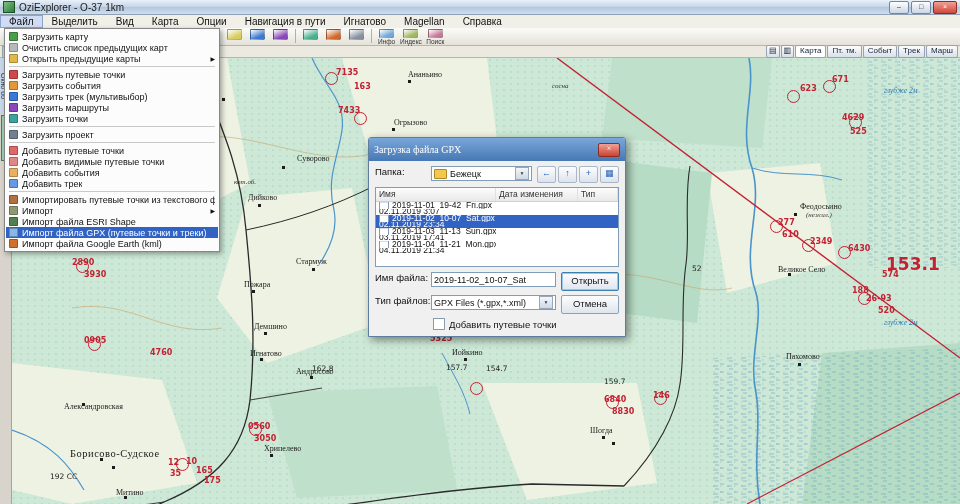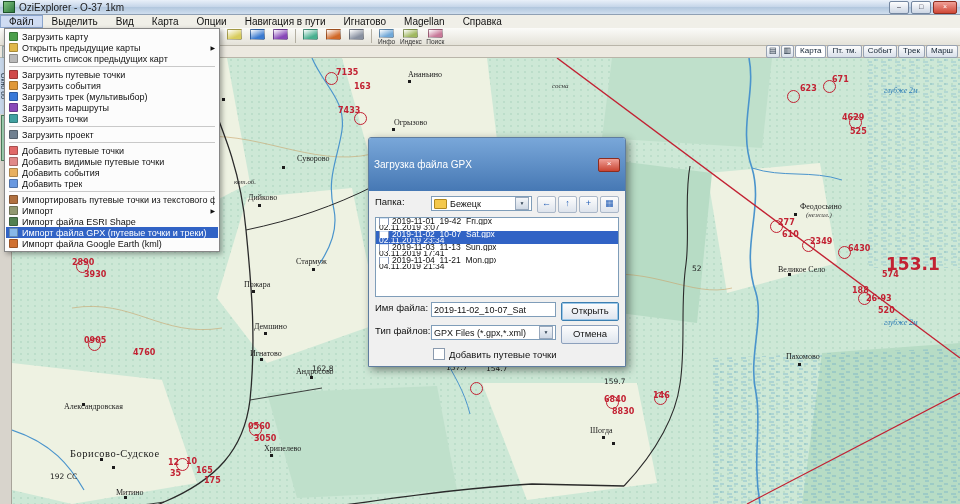--- a/index.html
+++ b/index.html
@@ -65,21 +65,21 @@
   .fm-item{display:flex;align-items:center;height:11px;padding:0 3px;gap:4px;color:#111;}
   .fm-item.sel{background:#3163c5;color:#fff;}
   .fm-ic{width:9px;height:9px;flex:none;border-radius:1px;border:1px solid rgba(0,0,0,.25);box-sizing:border-box;}
   .fm-label{white-space:nowrap;overflow:hidden;}
   .fm-arrow{margin-left:auto;font-size:6px;}
   .fm-sep{height:1px;background:#c9c9c9;margin:2px 3px;}
   
   .dialog{position:absolute;left:368px;top:137px;width:256px;z-index:50;background:#f0f0f0;
     border:1px solid #5f7d9f;box-shadow:3px 3px 9px rgba(0,0,0,.45);border-radius:3px 3px 0 0;}
   .dlg-title{height:23px;background:linear-gradient(#79a7d9,#4678b4);color:#fff;display:flex;
-    align-items:center;padding:15px 5px;font-size:10px;border-radius:2px 2px 0 0;}
+    align-items:center;padding:0 5px;font-size:10px;border-radius:2px 2px 0 0;font-family:Liberation Serif, serif;}
   .dlg-close{margin-left:auto;width:20px;height:12px;background:linear-gradient(#f0a097,#c94432);
     border:1px solid #8c2d20;border-radius:2px;color:#fff;font-size:8px;line-height:10px;text-align:center;}
   .dlg-body{padding:5px 6px 6px 6px;}
   .dlg-row{display:flex;align-items:flex-start;margin-bottom:4px;}
   .dlg-label{width:56px;font-size:9.5px;color:#111;flex:none;}
   .combo{height:15px;background:#fff;border:1px solid #7f9db9;display:flex;align-items:center;
     font-size:9px;padding:0 2px;box-sizing:border-box;color:#111;}
   .combo.folder{width:128px;}
   .combo.grow{flex:1;}
   .combo .arrow-btn{margin-left:auto;width:12px;height:11px;background:linear-gradient(#f4f6f9,#cfd8e4);
@@ -338,21 +338,21 @@
       <span class="map-num" style="left: 798px; top: 179px;">2349</span>
       <span class="map-num" style="left: 836px; top: 186px;">6430</span>
       <span class="map-num big" style="left: 874px; top: 196px;">153.1</span>
       <span class="map-num" style="left: 870px; top: 212px;">574</span>
       <span class="map-num" style="left: 840px; top: 228px;">188</span>
       <span class="map-num" style="left: 854px; top: 236px;">26-93</span>
       <span class="map-num" style="left: 866px; top: 248px;">520</span>
       <span class="map-num" style="left: 60px; top: 200px;">2890</span>
       <span class="map-num" style="left: 72px; top: 212px;">3930</span>
       <span class="map-num" style="left: 72px; top: 278px;">0905</span>
-      <span class="map-num" style="left: 81px; top: 290px; padding-left: 40px;">4760</span>
+      <span class="map-num" style="left: 98px; top: 290px; padding-left: 40px;">4760</span>
       <span class="map-num" style="left: 156px; top: 400px;">12</span>
       <span class="map-num" style="left: 174px; top: 399px;">10</span>
       <span class="map-num" style="left: 158px; top: 411px;">35</span>
       <span class="map-num" style="left: 184px; top: 408px;">165</span>
       <span class="map-num" style="left: 192px; top: 418px;">175</span>
       <span class="map-num" style="left: 236px; top: 364px;">0560</span>
       <span class="map-num" style="left: 242px; top: 376px;">3050</span>
       <span class="map-num" style="left: 412px; top: 264px;">0845</span>
       <span class="map-num" style="left: 418px; top: 276px;">5325</span>
       <span class="map-num" style="left: 592px; top: 337px;">6840</span>
@@ -389,27 +389,27 @@
       <span class="map-label e" style="left: 38px; top: 414px;">192 СС</span>
     </div>
 </div>
 
 <div class="filemenu" id="filemenu">
     <div class="fm-item">
       <span class="fm-ic" style="background: rgb(74, 158, 74);"></span>
       <span class="fm-label">Загрузить карту</span>
     </div>
     <div class="fm-item">
+      <span class="fm-ic" style="background: rgb(184, 184, 184);"></span>
+      <span class="fm-label">Очистить список предыдущих карт</span>
+    </div>
+    <div class="fm-item">
       <span class="fm-ic" style="background: rgb(224, 184, 74);"></span>
       <span class="fm-label">Открыть предыдущие карты</span>
       <span class="fm-arrow">▶</span>
-    </div>
-    <div class="fm-item">
-      <span class="fm-ic" style="background: rgb(184, 184, 184);"></span>
-      <span class="fm-label">Очистить список предыдущих карт</span>
     </div>
     <div class="fm-sep"></div>
     <div class="fm-item">
       <span class="fm-ic" style="background: rgb(208, 72, 72);"></span>
       <span class="fm-label">Загрузить путевые точки</span>
     </div>
     <div class="fm-item">
       <span class="fm-ic" style="background: rgb(224, 152, 56);"></span>
       <span class="fm-label">Загрузить события</span>
     </div>
@@ -485,20 +485,25 @@
         <div class="arrow-btn">▼</div>
       </div>
       <div class="dlg-tools">
         <div class="tool-btn">←</div>
         <div class="tool-btn">↑</div>
         <div class="tool-btn">+</div>
         <div class="tool-btn">▦</div>
       </div>
     </div>
     <div class="filelist">
+      <div class="fl-header" id="fl-header">
+          <div class="fl-col c0">Имя</div>
+          <div class="fl-col c1">Дата изменения</div>
+          <div class="fl-col c2">Тип</div>
+        </div>
       <div id="fl-rows">
           <div class="fl-row">
             <div class="fl-cell c0">
               <div class="gpx-ic"></div>
               <span>2019-11-01_19-42_Fri.gpx</span>
             </div>
             <div class="fl-cell c1">02.11.2019 3:07</div>
             <div class="fl-cell c2">Файл "GPX"</div>
           </div>
           <div class="fl-row sel">

